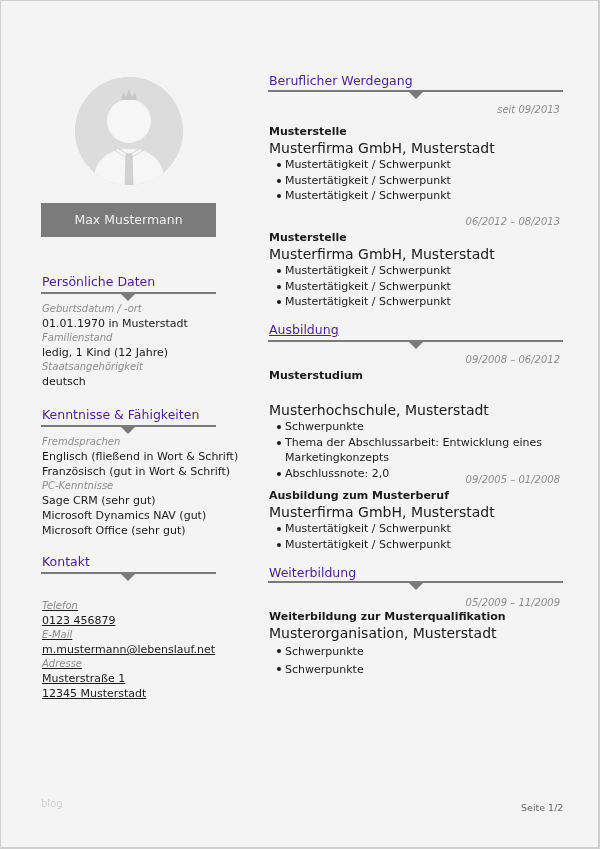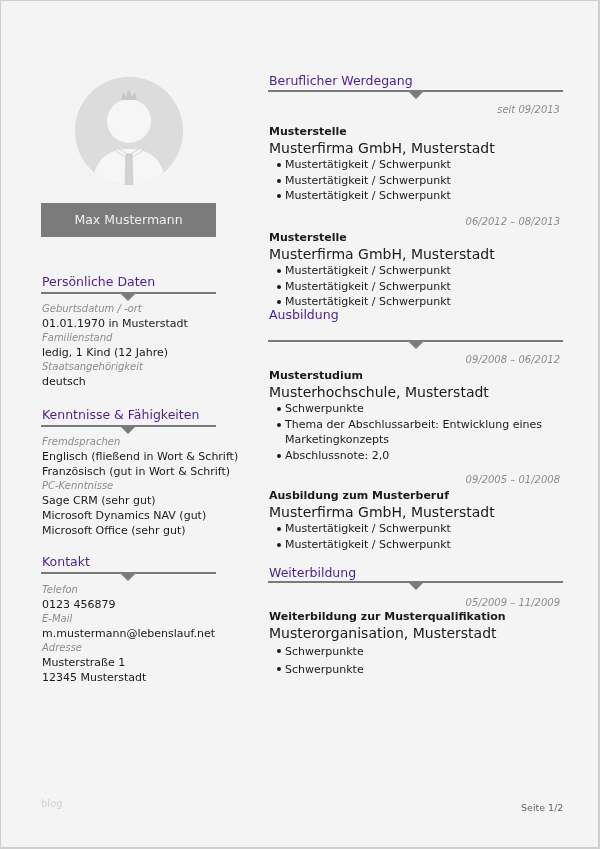--- a/index.html
+++ b/index.html
@@ -115,21 +115,21 @@
   <div class="label">PC-Kenntnisse</div>
   <div class="val">Sage CRM (sehr gut)</div>
   <div class="val">Microsoft Dynamics NAV (gut)</div>
   <div class="val">Microsoft Office (sehr gut)</div>
 </div>
 
 <div class="abs sec-title" style="left:41px; top:553px;">Kontakt</div>
 <div class="abs rule" style="left:40px; top:571px; width:175px;"></div>
 <div class="abs tri" style="left:120px; top:573px;"></div>
 
-<div class="abs left-block" style="top:582px;">
+<div class="abs left-block" style="top:598px;text-decoration:underline;">
   <div class="label">Telefon</div>
   <div class="val">0123 456879</div>
   <div class="label">E-Mail</div>
   <div class="val">m.mustermann@lebenslauf.net</div>
   <div class="label">Adresse</div>
   <div class="val">Musterstraße 1</div>
   <div class="val">12345 Musterstadt</div>
 </div>
 
 <div class="abs sec-title" style="left:268px; top:72px;">Beruflicher Werdegang</div>
@@ -151,28 +151,28 @@
 <div class="abs" style="left:268px; top:230px; width:300px;">
   <div class="entry-title">Musterstelle</div>
   <div class="entry-sub" style="margin-top:2px;">Musterfirma GmbH, Musterstadt</div>
   <ul class="bullets" style="margin-top:1px;">
     <li>Mustertätigkeit / Schwerpunkt</li>
     <li>Mustertätigkeit / Schwerpunkt</li>
     <li>Mustertätigkeit / Schwerpunkt</li>
   </ul>
 </div>
 
-<div class="abs sec-title" style="left:268px; top:306px;">Ausbildung</div>
+<div class="abs sec-title" style="left:268px; top:321px;text-decoration:underline;">Ausbildung</div>
 <div class="abs rule" style="left:267px; top:339px; width:295px;"></div>
 <div class="abs tri" style="left:408px; top:341px;"></div>
 
 <div class="abs date" style="top:353px;">09/2008 – 06/2012</div>
 <div class="abs" style="left:268px; top:368px; width:300px;">
   <div class="entry-title">Musterstudium</div>
-  <div class="entry-sub" style="margin-top:2px;">Musterhochschule, Musterstadt</div>
+  <div class="entry-sub" style="margin-top:20px;">Musterhochschule, Musterstadt</div>
   <ul class="bullets" style="margin-top:1px; width:280px;">
     <li>Schwerpunkte</li>
     <li>Thema der Abschlussarbeit: Entwicklung eines Marketingkonzepts</li>
     <li>Abschlussnote: 2,0</li>
   </ul>
 </div>
 
 <div class="abs date" style="top:473px;">09/2005 – 01/2008</div>
 <div class="abs" style="left:268px; top:488px; width:300px;">
   <div class="entry-title">Ausbildung zum Musterberuf</div>

